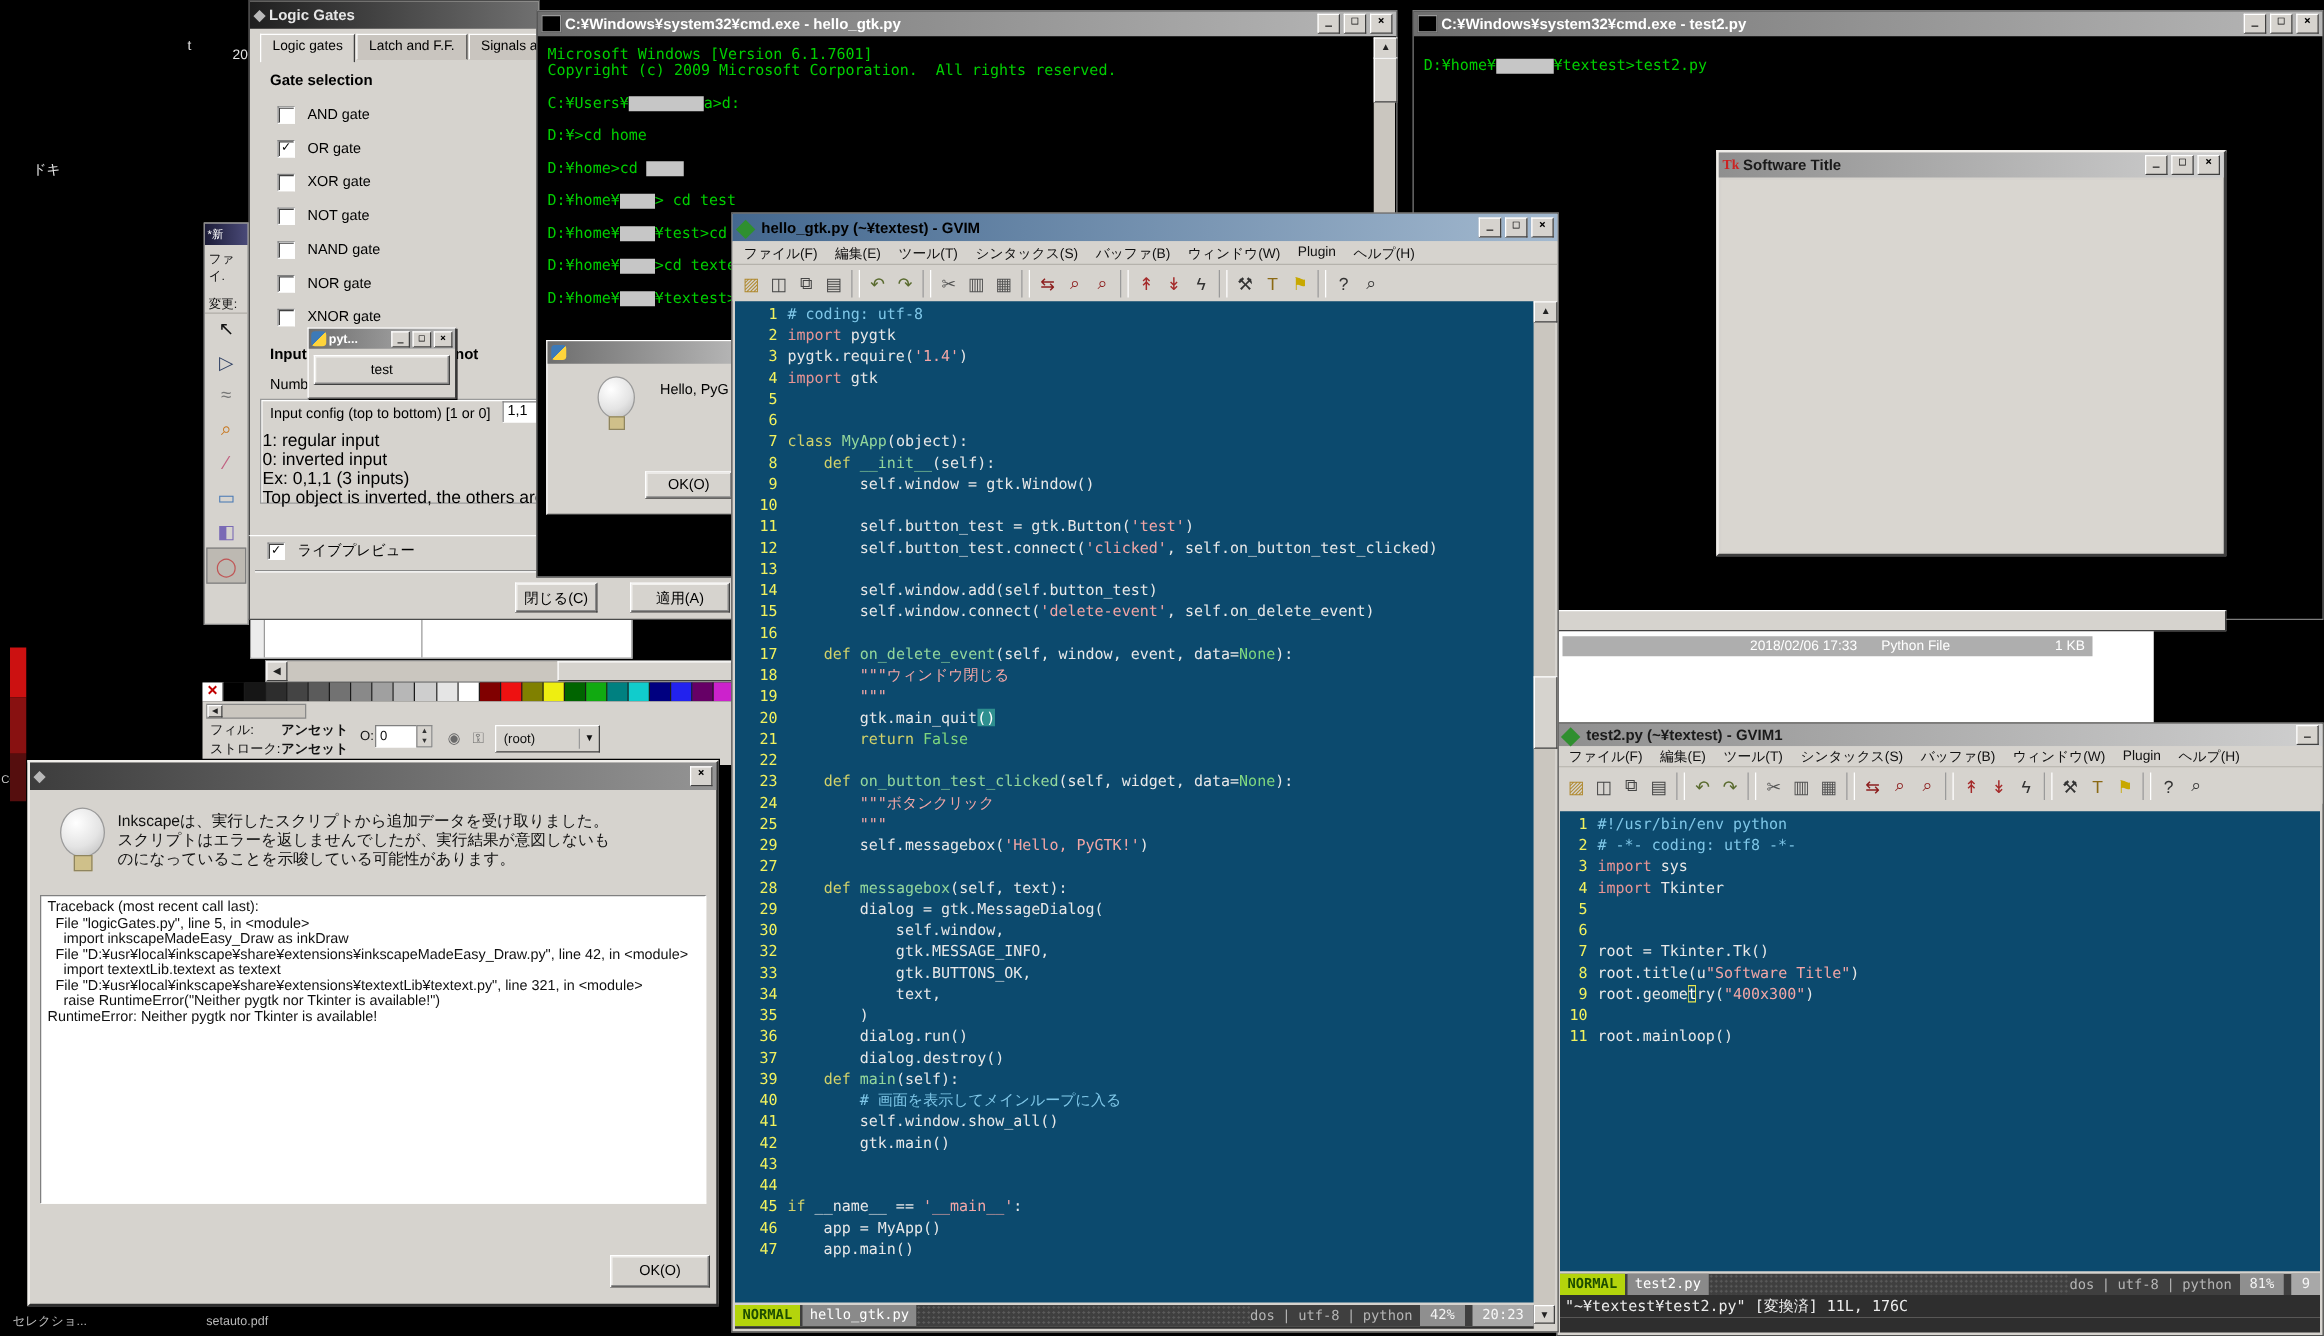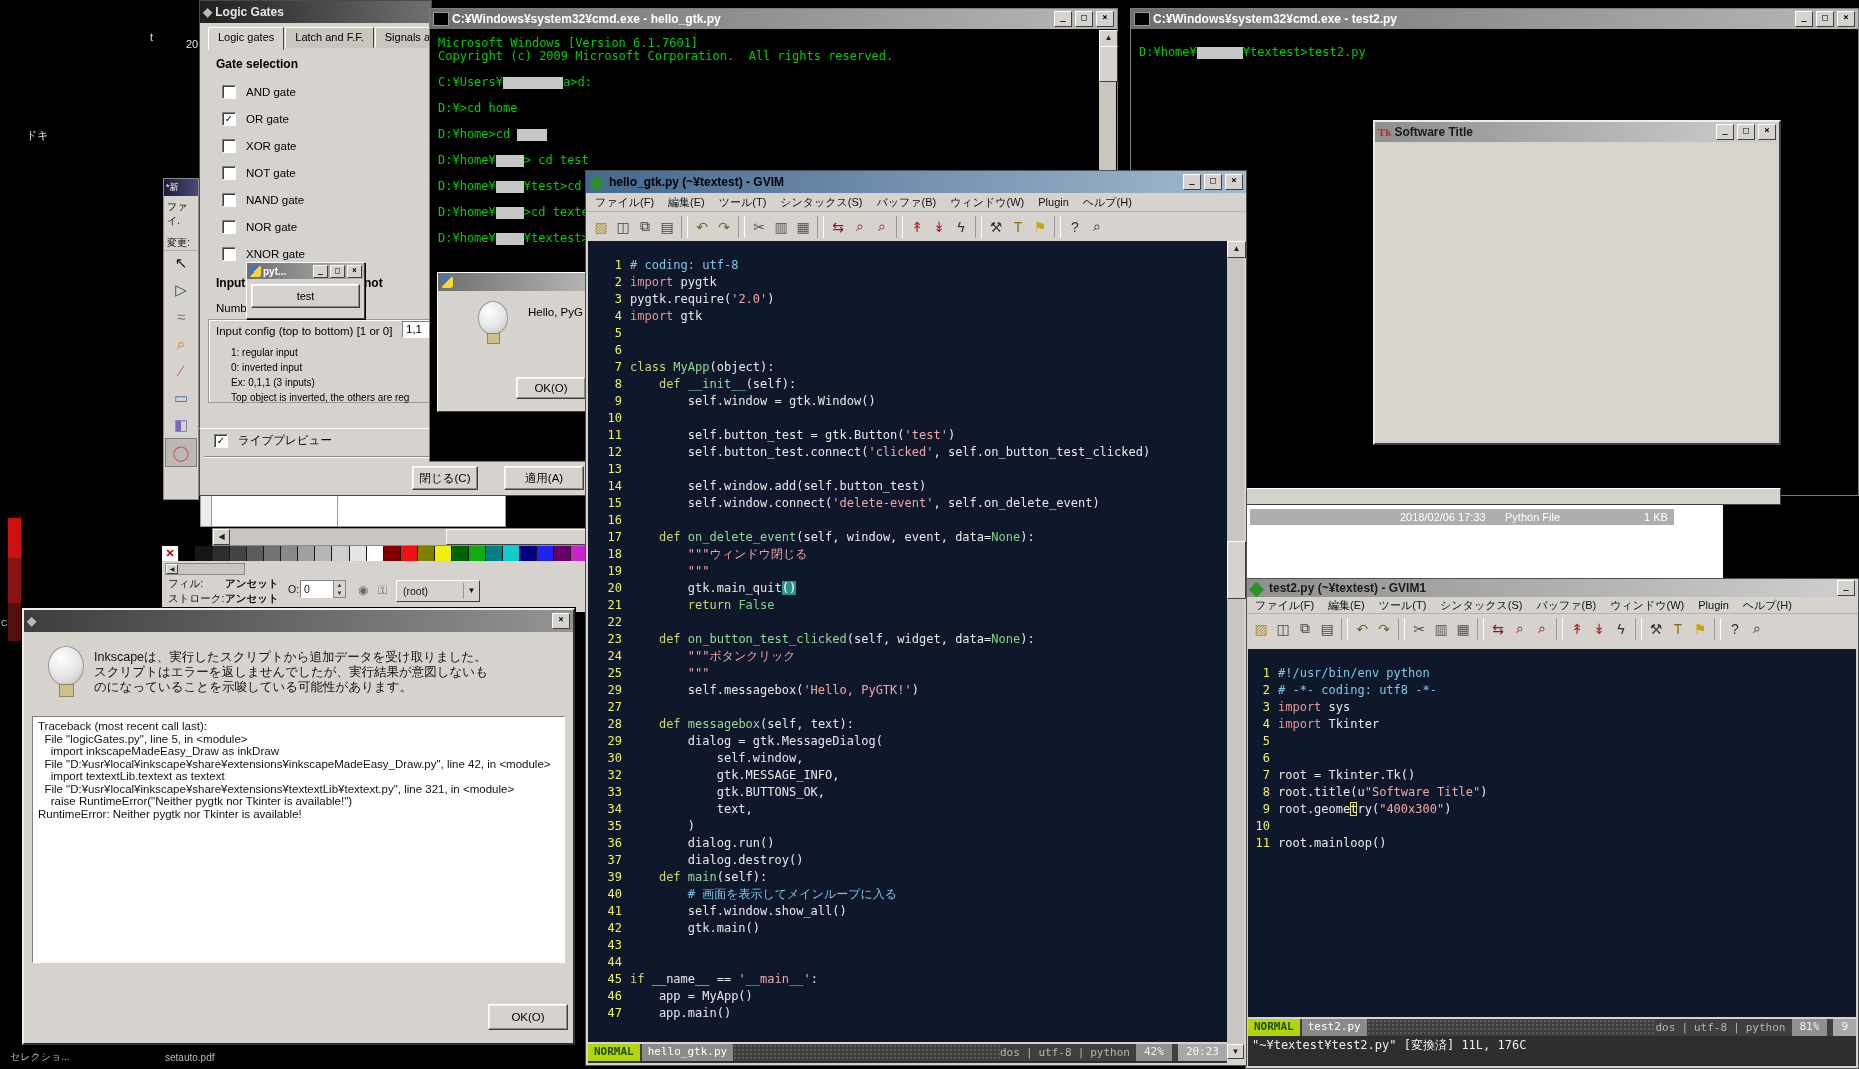--- a/index.html
+++ b/index.html
@@ -39,21 +39,21 @@
         background:#d6d3ce;border:1px solid;border-color:#fff #404040 #404040 #fff}
   .sthumb{position:absolute;left:0;width:17px;background:#d6d3ce;border:1px solid;border-color:#fff #404040 #404040 #fff}
   
   .menubar{display:flex;align-items:center;height:18px;background:#d6d3ce;font-size:11px;color:#111;
            border-bottom:1px solid #b5b2ac;padding-left:2px}
   .mi{padding:1px 7px}
   .toolbar{display:flex;align-items:center;height:29px;background:#d6d3ce;padding-left:4px}
   .ticon{width:22px;height:22px;display:inline-flex;align-items:center;justify-content:center;
          font-size:14px;color:#333;flex:none}
   .tsep{width:5px;height:22px;border-left:1px solid #9a9a9a;border-right:1px solid #fff;margin:0 3px;flex:none}
-  .codearea{position:absolute;background:#0f172a;overflow:hidden;padding-top:16px;
+  .codearea{position:absolute;background:#0c4a6e;overflow:hidden;padding-top:2px;
             font-family:"DejaVu Sans Mono",monospace;font-size:12px}
   .cl{height:17px;white-space:pre;line-height:17px}
   .ln{display:inline-block;width:34px;text-align:right;margin-right:8px;color:#f2f25e}
   .ln2{width:22px}
   .tk-w{color:#e8e8e8}.tk-c{color:#7fc7e8}.tk-s{color:#f2a6a6}.tk-i{color:#e89494}
   .tk-k{color:#d2d26a}.tk-f{color:#93d79c}.tk-g{color:#7fd77f}
   .tk-m{color:#fff;background:#2e8f8f}
   .tk-cur{color:#fff;box-shadow:inset 0 0 0 1px #e6e650}
   .statusbar{position:absolute;height:17px;background:#3f3f3f;display:flex;align-items:center;
              font-family:"DejaVu Sans Mono",monospace;font-size:11px;color:#b5b5b5}
@@ -206,21 +206,21 @@
       <div class="gate">
         <span class="cb"></span>
         <span class="gl">XNOR gate</span>
       </div>
     </div>
   <div class="abs" style="left:16px;top:275px;font-weight:bold;font-size:12px;color:#000;white-space:nowrap">Input configuration (does not</div>
   <div class="abs" style="left:16px;top:301px;font-size:11.5px;color:#000">Number</div>
   <div class="abs" style="left:8px;top:318px;width:250px;height:84px;border:1px solid #9a9a9a;box-shadow:1px 1px 0 #fff inset"></div>
   <div class="abs" style="left:16px;top:324px;font-size:11.5px;color:#000;white-space:nowrap">Input config (top to bottom) [1 or 0]</div>
   <div class="abs sunken" style="left:202px;top:320px;width:34px;height:17px;font-size:11.5px;padding:1px 0 0 3px;color:#000">1,1</div>
-  <div class="abs" style="left:31px;top:344px;font-size:10px;line-height:15px;color:#000;white-space:pre"><div class="tl">1: regular input</div><div class="tl">0: inverted input</div><div class="tl">Ex: 0,1,1 (3 inputs)</div><div class="tl">Top object is inverted, the others are reg</div></div>
+  <div class="abs" style="left:10px;top:344px;font-size:14px;line-height:15px;color:#000;white-space:pre"><div class="tl">1: regular input</div><div class="tl">0: inverted input</div><div class="tl">Ex: 0,1,1 (3 inputs)</div><div class="tl">Top object is inverted, the others are reg</div></div>
 </div>
 <div class="win gray" style="left:199px;top:428px;width:389px;height:68px;border:1px solid #4a4a4a;border-top:1px solid #fff">
   <div class="gate abs" style="left:14px;top:5px">
     <span class="cb">✓</span>
     <span>ライブプレビュー</span>
   </div>
   <div class="abs grpline" style="left:4px;top:27px;right:4px;height:2px"></div>
   <div class="btn abs" style="left:212px;top:37px;width:66px;height:24px">閉じる(C)</div>
   <div class="btn abs" style="left:304px;top:37px;width:80px;height:24px">適用(A)</div>
 </div>
@@ -408,21 +408,21 @@
       <span class="ticon" style="color: rgb(51, 51, 51);">⚒</span>
       <span class="ticon" style="color: rgb(139, 105, 20);">T</span>
       <span class="ticon" style="color: rgb(200, 168, 0);">⚑</span>
       <span class="tsep"></span>
       <span class="ticon" style="color: rgb(51, 51, 51);">?</span>
       <span class="ticon" style="color: rgb(51, 51, 51);">⌕</span>
     </div>
   <div class="codearea" style="left:2px;right:19px;top:70px;bottom:23px">
       <div class="cl"><span class="ln ">1</span><span class="tk-c"># coding: utf-8</span></div>
       <div class="cl"><span class="ln ">2</span><span class="tk-i">import</span><span class="tk-w"> pygtk</span></div>
-      <div class="cl"><span class="ln ">3</span><span class="tk-w">pygtk.require(</span><span class="tk-s">'2.0'</span><span class="tk-w">)</span></div>
+      <div class="cl"><span class="ln ">3</span><span class="tk-w">pygtk.require(</span><span class="tk-s">'1.4'</span><span class="tk-w">)</span></div>
       <div class="cl"><span class="ln ">4</span><span class="tk-i">import</span><span class="tk-w"> gtk</span></div>
       <div class="cl"><span class="ln ">5</span></div>
       <div class="cl"><span class="ln ">6</span></div>
       <div class="cl"><span class="ln ">7</span><span class="tk-k">class</span><span class="tk-f"> MyApp</span><span class="tk-w">(object):</span></div>
       <div class="cl"><span class="ln ">8</span><span class="tk-w">    </span><span class="tk-k">def</span><span class="tk-f"> __init__</span><span class="tk-w">(self):</span></div>
       <div class="cl"><span class="ln ">9</span><span class="tk-w">        self.window = gtk.Window()</span></div>
       <div class="cl"><span class="ln ">10</span></div>
       <div class="cl"><span class="ln ">11</span><span class="tk-w">        self.button_test = gtk.Button(</span><span class="tk-s">'test'</span><span class="tk-w">)</span></div>
       <div class="cl"><span class="ln ">12</span><span class="tk-w">        self.button_test.connect(</span><span class="tk-s">'clicked'</span><span class="tk-w">, self.on_button_test_clicked)</span></div>
       <div class="cl"><span class="ln ">13</span></div>

